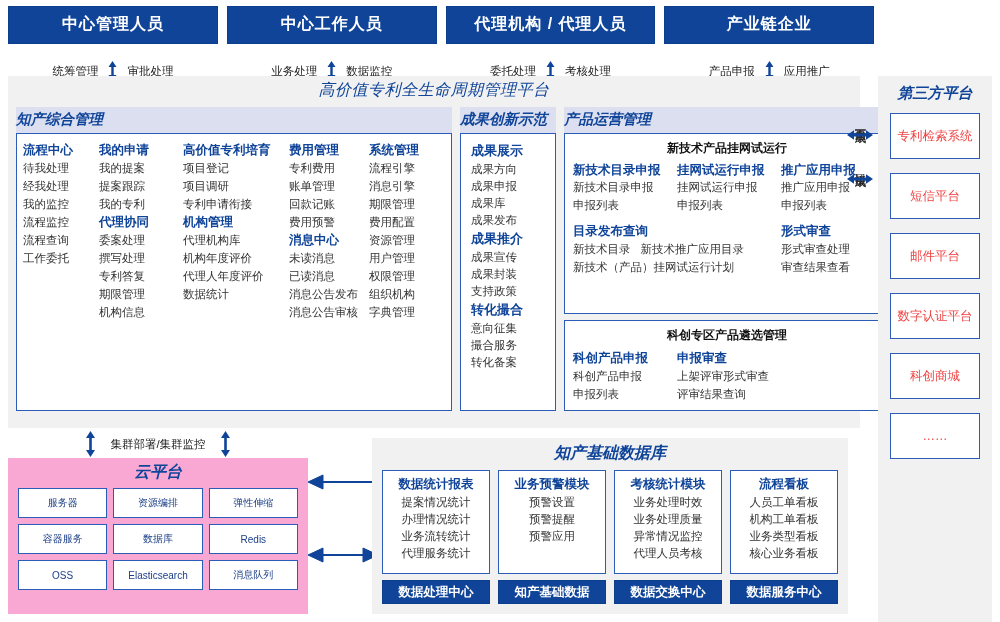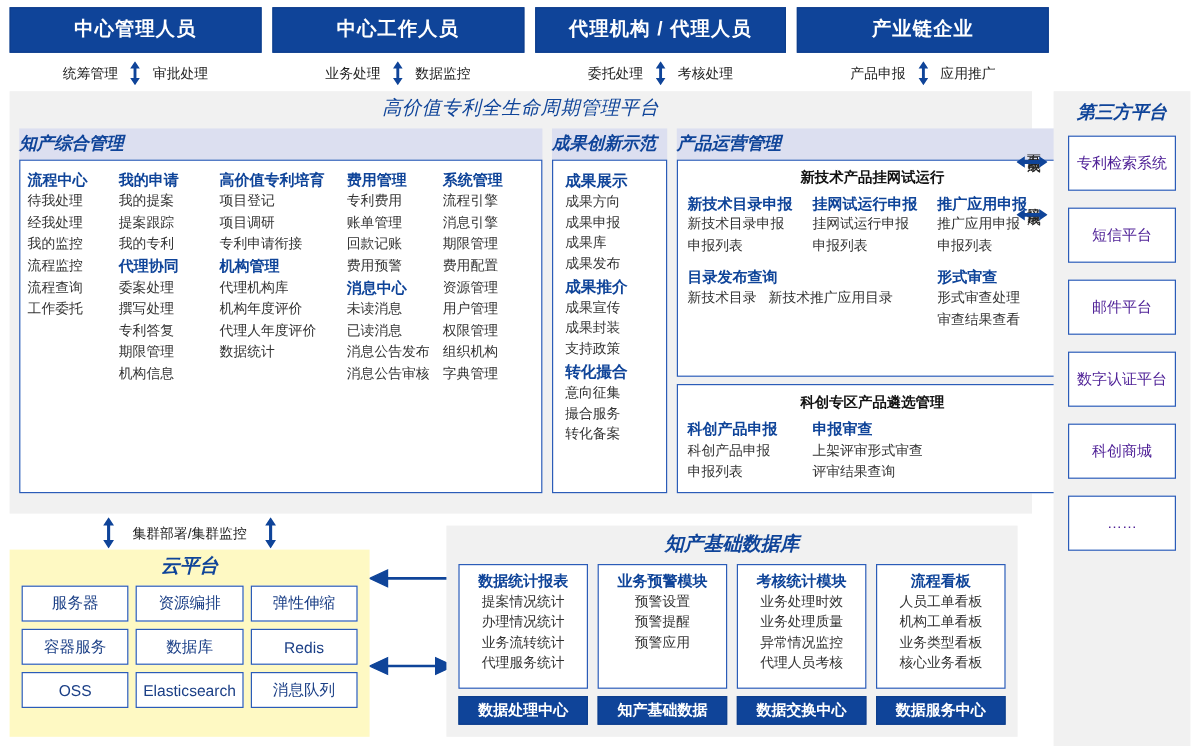--- a/index.html
+++ b/index.html
@@ -11,21 +11,21 @@
   .stage{position:absolute;left:0;top:0;width:1000px;height:622px;}
 
   
   .roles{position:absolute;left:8px;top:6px;width:866px;height:62px;display:flex;gap:9px;}
   .role-col{flex:1;display:flex;flex-direction:column;}
   .role-head{
     background:#0f4499;color:#fff;text-align:center;
     font-size:16px;font-weight:bold;letter-spacing:1px;
     padding:7px 0 8px;border:1px solid #0d3e8c;
   }
-  .role-acts{display:flex;align-items:center;justify-content:center;gap:10px;margin-top:7px;}
+  .role-acts{display:flex;align-items:center;justify-content:center;gap:10px;margin-top:17px;}
   .role-acts .act{font-size:11.5px;color:#222;white-space:nowrap;}
   .vda{width:9px;height:20px;flex:0 0 9px;}
 
   
   .platform{
     position:absolute;left:8px;top:76px;width:852px;height:352px;
     background:#f1f1f1;
   }
   .platform-title{
     text-align:center;font-size:16px;font-weight:normal;font-style:italic;
@@ -85,32 +85,32 @@
   .integ{position:absolute;left:845px;top:120px;width:30px;height:250px;
          display:flex;flex-direction:column;align-items:center;}
   .vtext{writing-mode:vertical-rl;text-orientation:upright;font-size:11.5px;color:#222;letter-spacing:1px;line-height:13px;}
   .hda{width:26px;height:14px;margin:4px 0 0;}
 
   
   .third{position:absolute;left:878px;top:76px;width:114px;height:546px;background:#f1f1f1;}
   .third-title{text-align:center;color:#0f4499;font-size:15px;font-weight:bold;font-style:italic;padding:8px 0 10px;}
   .tp-list{display:flex;flex-direction:column;gap:14px;padding:0 12px;}
   .tp{height:46px;border:1.5px solid #2b5cb8;background:#fff;display:flex;align-items:center;justify-content:center;
-      font-size:12.5px;color:#4c1d95;box-sizing:border-box;}
+      font-size:12.5px;color:#ef4444;box-sizing:border-box;}
 
   
   .cluster{position:absolute;left:8px;top:430px;width:300px;height:28px;display:flex;align-items:center;justify-content:center;gap:14px;}
   .cluster .lbl{font-size:11.5px;color:#222;white-space:nowrap;}
 
   
-  .cloud{position:absolute;left:8px;top:458px;width:300px;height:156px;background:#fef9c3;}
+  .cloud{position:absolute;left:8px;top:458px;width:300px;height:156px;background:#f9a8d4;}
   .cloud-title{text-align:center;color:#0f4499;font-size:16px;font-weight:bold;font-style:italic;padding:4px 0 5px;}
   .cloud-grid{display:grid;grid-template-columns:repeat(3,1fr);gap:6px;padding:0 10px 10px;}
   .cbox{height:30px;border:1.5px solid #2b5cb8;background:#fff;display:flex;align-items:center;justify-content:center;
-        font-size:13px;color:#1b3f86;box-sizing:border-box;text-align:center;}
+        font-size:10px;color:#1b3f86;box-sizing:border-box;text-align:center;}
 
   
   .db{position:absolute;left:372px;top:438px;width:476px;height:176px;background:#f1f1f1;}
   .db-title{text-align:center;color:#0f4499;font-size:16px;font-weight:bold;font-style:italic;padding:5px 0 6px;}
   .db-grid{display:grid;grid-template-columns:repeat(4,1fr);gap:8px;padding:0 10px;}
   .db-col{display:flex;flex-direction:column;}
   .db-card{border:1.5px solid #2b5cb8;background:#fff;height:104px;box-sizing:border-box;
            display:flex;flex-direction:column;align-items:center;padding-top:4px;}
   .db-card .hd{font-size:12.5px;line-height:19px;}
   .db-card .it{font-size:11.5px;line-height:17px;}
@@ -288,20 +288,21 @@
               </div>
             </div>
 
             <div class="prod-row2">
               <div class="col prod-left">
                 <div class="hd">目录发布查询</div>
                 <div class="inline2">
                   <span class="it">新技术目录</span>
                   <span class="it">新技术推广应用目录</span>
                 </div>
+                <div class="it">新技术（产品）挂网试运行计划</div>
               </div>
               <div class="col prod-right">
                 <div class="hd">形式审查</div>
                 <div class="it">形式审查处理</div>
                 <div class="it">审查结果查看</div>
               </div>
             </div>
           </div>
 
           <div class="subbox">

